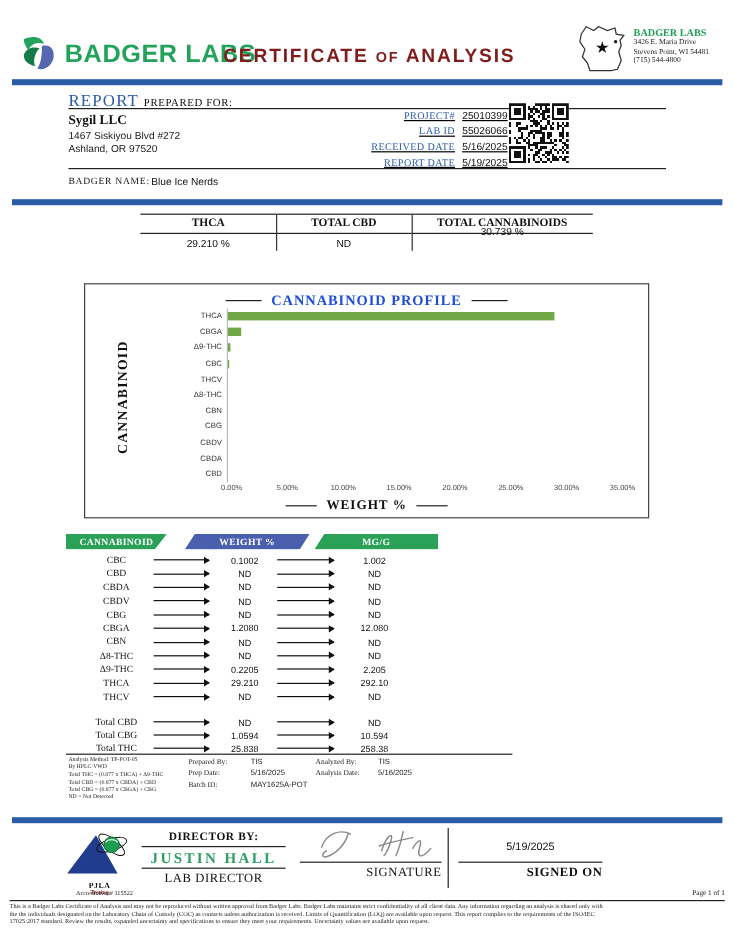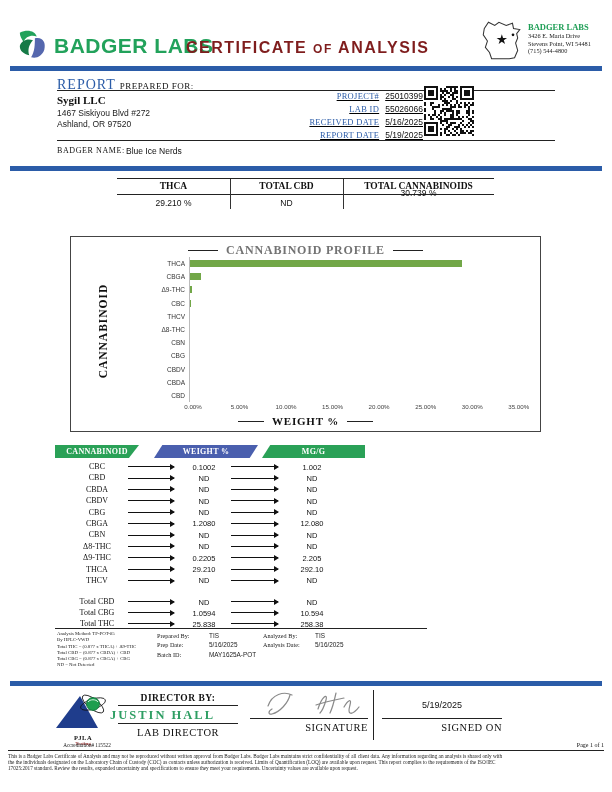--- a/index.html
+++ b/index.html
@@ -28,21 +28,21 @@
   .sample-value { font-family:"Liberation Sans", sans-serif; font-size:8.5px; color:#111; }
 
   
   .sum-head { font-weight:bold; font-size:9.5px; color:#111; text-align:center; }
   .sum-val { font-family:"Liberation Sans", sans-serif; font-size:8.5px; color:#111; text-align:center; }
   .vline { position:absolute; width:1px; background:#333; }
 
   
   .chart-box { position:absolute; left:70px; top:236px; width:471px; height:196px; border:1px solid #444; }
   .chart-title-row { position:absolute; left:0; top:6px; width:100%; display:flex; align-items:center; justify-content:center; }
-  .chart-title { font-weight:bold; font-size:12px; letter-spacing:0.8px; color:#737373; padding:0 8px; }
+  .chart-title { font-weight:bold; font-size:12px; letter-spacing:0.8px; color:#1d4ed8; padding:0 8px; }
   .tdash { width:30px; height:1px; background:#222; }
   .y-axis-title { position:absolute; left:-28px; top:88px; transform:rotate(-90deg); transform-origin:center; font-weight:bold; font-size:11.5px; letter-spacing:1px; color:#111; width:120px; text-align:center; }
   .chart-rows { position:absolute; left:62px; top:20px; width:405px; }
   .c-row { display:flex; align-items:center; height:13.2px; }
   .c-label { width:56px; text-align:right; padding-right:4px; font-family:"Liberation Sans", sans-serif; font-size:6.5px; color:#333; flex:none; }
   .c-track { position:relative; flex:1; height:13.2px; border-left:1px solid #bbb; }
   .c-bar { position:absolute; left:0; top:3.1px; height:7px; background:#72a748; }
   .chart-ticks { position:absolute; left:62px; top:166px; width:405px; height:10px; }
   .chart-ticks span { position:absolute; margin-left:60px; transform:translateX(-50%); font-family:"Liberation Sans", sans-serif; font-size:6.2px; color:#444; }
   .x-axis-row { position:absolute; left:0; top:178px; width:100%; display:flex; align-items:center; justify-content:center; }
@@ -66,21 +66,21 @@
   .arr2 { left:176px; width:47px; }
 
   
   .fn-left { position:absolute; left:57px; top:631px; font-size:4.8px; line-height:6.3px; color:#222; }
   .fn-col { position:absolute; top:631px; font-size:6.2px; line-height:9.3px; color:#222; }
   .fn-col .lbl { display:inline-block; width:52px; }
   .fn-col .val { font-family:"Liberation Sans", sans-serif; font-size:6.4px; }
 
   
   .apv-label { font-weight:bold; font-size:9.5px; letter-spacing:0.5px; color:#111; text-align:center; }
-  .approver { color:#2e9e63; font-size:12.5px; letter-spacing:2px; font-weight:bold; }
+  .approver { color:#2e9e63; font-size:12.5px; letter-spacing:2px; font-weight:bold; text-align:center; }
   .apv-title { font-size:10.5px; letter-spacing:0.5px; color:#111; text-align:center; }
   .sig-label { font-size:10.5px; letter-spacing:0.5px; color:#111; text-align:right; }
   .signed-date { font-family:"Liberation Sans", sans-serif; font-size:9px; color:#111; text-align:center; }
   .pjla-word { font-weight:bold; font-size:6.5px; color:#111; text-align:center; letter-spacing:0.5px; }
   .pjla-sub { font-size:5px; color:#993333; text-align:center; font-weight:bold; }
   .accred { font-size:5.2px; color:#111; }
 
   
   .page-num { font-size:6px; color:#111; }
   .disc-line { font-size:5.2px; line-height:6.1px; color:#222; }
@@ -636,21 +636,21 @@
       </g>
     </svg>
   </div>
   <div class="hline" style="left:250px; top:718px; width:118px; height:0.8px;"></div>
   <div class="abs sig-label" style="left:250px; top:722px; width:118px;">SIGNATURE</div>
 
   <div class="vline" style="left:373px; top:690px; height:50px; background:#222;"></div>
 
   <div class="abs signed-date" style="left:382px; top:700px; width:120px;">5/19/2025</div>
   <div class="hline" style="left:382px; top:718px; width:120px; height:0.8px;"></div>
-  <div class="abs sig-label" style="left:382px; top:722px; width:120px;">SIGNED ON</div>
+  <div class="abs sig-label" style="left:382px; top:722px; width:120px;font-weight:bold;">SIGNED ON</div>
 
   <div class="abs page-num" style="left:504px; top:742px; width:100px; text-align:right;">Page 1 of 1</div>
   <div class="hline" style="left:8px; top:750px; width:596px; height:0.6px;"></div>
   <div class="abs" id="disclaimer" style="left:8px; top:753px; width:598px;">
       <div class="disc-line">This is a Badger Labs Certificate of Analysis and may not be reproduced without written approval from Badger Labs. Badger Labs maintains strict confidentiality of all client data. Any information regarding an analysis is shared only with</div>
       <div class="disc-line">the the individuals designated on the Laboratory Chain of Custody (COC) as contacts unless authorization is received. Limits of Quantification (LOQ) are available upon request. This report complies to the requirements of the ISO/IEC</div>
       <div class="disc-line">17025:2017 standard. Review the results, expanded uncertainty and specifications to ensure they meet your requirements. Uncertainty values are available upon request.</div>
     </div>
 
 </div>

